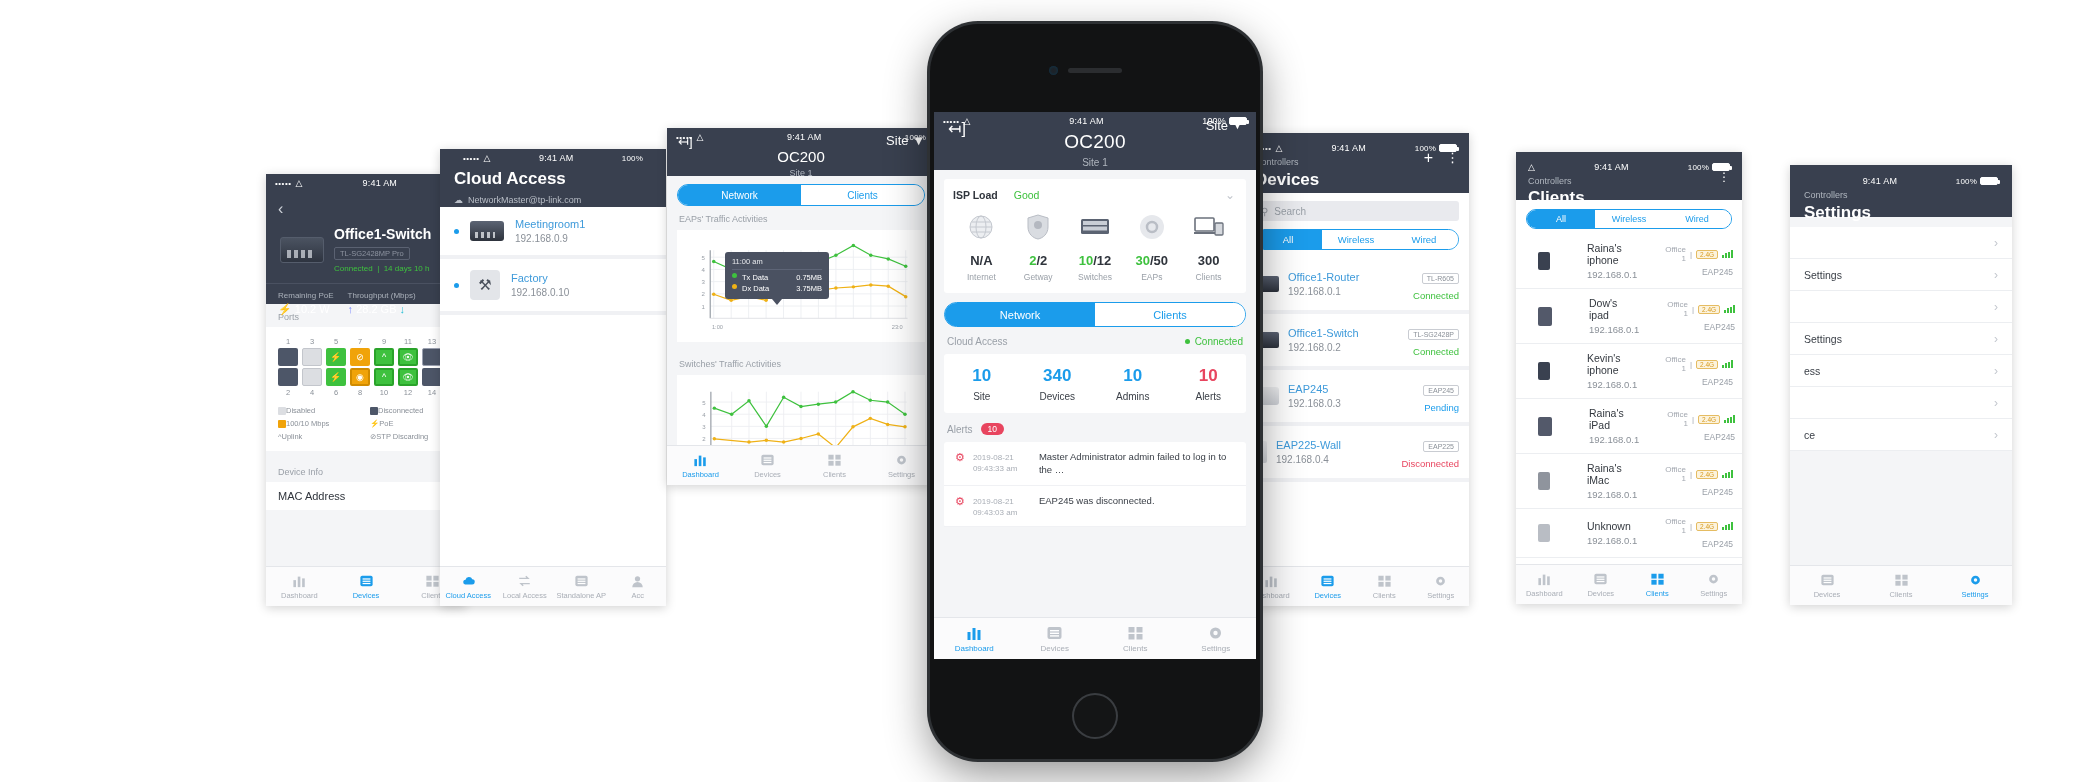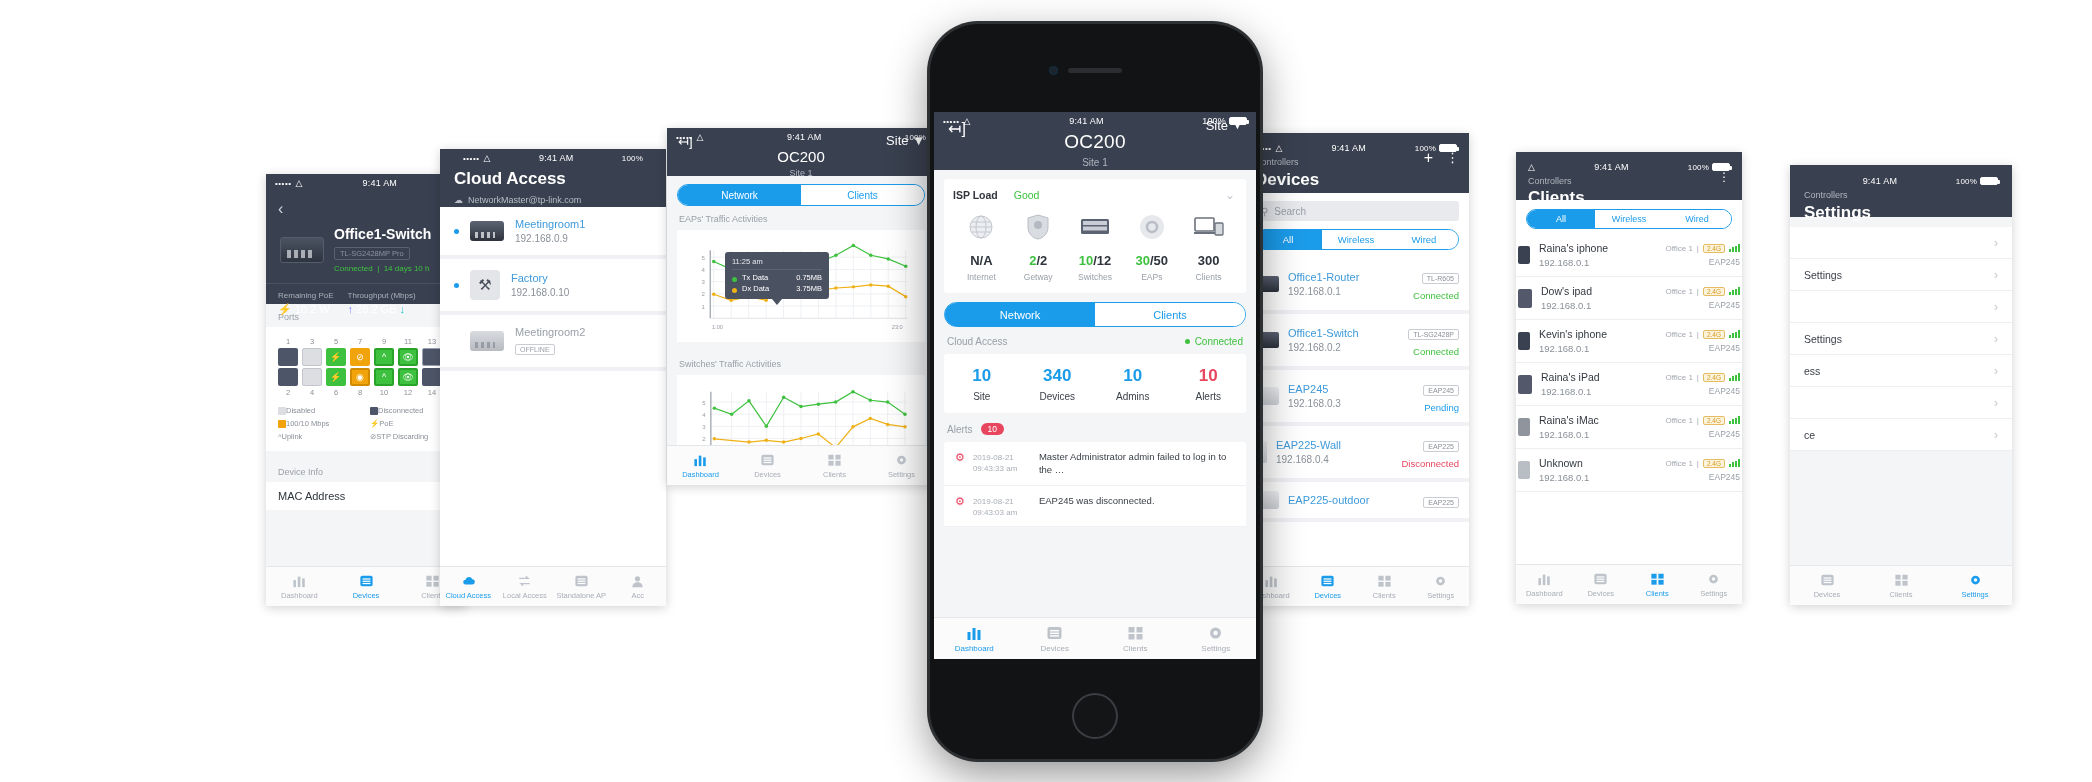--- a/index.html
+++ b/index.html
@@ -166,21 +166,21 @@
   }
   #p4 .dstatus { font-size: 9.5px; margin-top:5px; }
 
   
   #p5 { left: 1516px; top: 152px; width: 226px; height: 452px; background:#fff; }
   #p5 .navbar { height: 48px; padding: 6px 12px 0; position:relative; }
   #p5 .crumb { font-size: 9px; color: #b0b6bf; }
   #p5 .ttl { font-size: 17px; font-weight: 600; margin-top: 2px; }
   #p5 .kebab { position:absolute; right:12px; top:18px; font-size:12px; letter-spacing:0; }
   #p5 .seg { margin: 9px 10px 5px; height:20px; font-size:9px;}
-  #p5 .crow { display:flex; align-items:center; padding: 8px 2px; border-bottom:1px solid #eceef1; }
+  #p5 .crow { display:flex; align-items:center; padding: 8px 22px; border-bottom:1px solid #eceef1;gap:28px; }
   #p5 .cth { width: 12px; height: 18px; border-radius: 2px; background:#3a4150; margin-right: 9px; flex:0 0 auto; position:relative;}
   #p5 .cth.pad { background:#53596a; width:14px; height:19px; }
   #p5 .cth.mac { background:#8f949d; }
   #p5 .cth.unk { background:#b9bdc4; }
   #p5 .cn { font-size: 10.5px; color:#33383f; }
   #p5 .cip { font-size: 9.5px; color:#8a9098; margin-top: 3px; }
   #p5 .cmeta { margin-left:auto; text-align:right; }
   #p5 .cm1 { display:flex; align-items:center; justify-content:flex-end; gap:4px; font-size:8px; color:#a3a8b0; }
   #p5 .band { font-size:6.5px; color:#d79b1e; border:1px solid #e5bc62; background:#fcf3dd; border-radius:2px; padding:0 3px; }
   #p5 .bars { display:flex; align-items:flex-end; gap:1px; height:8px; }
@@ -256,21 +256,21 @@
   #hero .alert .msg { font-size: 9.5px; color:#3b4048; line-height: 1.32; }
   #hero .tabbar { height: 42px; background:#fbfbfc; }
   #hero .tabitem { font-size: 8px; }
 
   
   .tip {
     position:absolute; background:#4a5161; color:#fff; border-radius:3px;
     padding: 5px 7px 6px; font-size: 7.5px; width: 104px;
   }
   .tip .t { color:#e6e8ec; padding-bottom:3px; border-bottom:1px solid #5d6476; margin-bottom:3px;}
-  .tip .r { display:flex; align-items:flex-end; gap:5px; margin-top:2px; }
+  .tip .r { display:flex; align-items:flex-start; gap:5px; margin-top:2px; }
   .tip .r .sw { width:5px; height:5px; border-radius:50%; }
   .tip .r .v { margin-left:auto; }
   .tip::after {
     content:''; position:absolute; left: 50%; margin-left:-5px; bottom:-6px;
     border-left:5px solid transparent; border-right:5px solid transparent; border-top:6px solid #4a5161;
   }
 </style>
 </head>
 <body>
 
@@ -441,26 +441,20 @@
              <div class="ip">192.168.0.9</div>
           </div>
       </div>
       <div class="ca-row">
         <span class="dot"></span>
         <span class="thumb tool">⚒</span>
         <div>
             <div class="nm">Factory</div>
              <div class="ip">192.168.0.10</div>
           </div>
-      </div>
-      <div class="ca-row">
-        <span class="dot off"></span>
-        <span class="thumb grey"></span>
-        <div><div class="nm off">Meetingroom2</div>
-             <div class="offline-badge">OFFLINE</div></div>
       </div>
     </div>
 
     <div class="tabbar">
       <div class="tabitem active">
         <svg class="tabicon" viewBox="0 0 16 16">
             <path d="M4 12h8a3 3 0 0 0 .3-6A4 4 0 0 0 4.6 6.5 2.8 2.8 0 0 0 4 12z" fill="#1b9ceb"></path>
           </svg>
         <span>Cloud Access</span>
       </div>
@@ -570,21 +564,21 @@
             <circle cx="184" cy="56" r="2"></circle>
             <circle cx="204" cy="53.8" r="2"></circle>
             <circle cx="224" cy="55.2" r="2"></circle>
             <circle cx="244" cy="67.2" r="2"></circle>
         </g>
         <line x1="20" y1="92" x2="246" y2="92" stroke="#dcdee2"></line>
         <text x="22" y="104" fill="#9aa0a8" font-size="6.5" font-family="Liberation Sans">1:00</text>
         <text x="228" y="104" fill="#9aa0a8" font-size="6.5" font-family="Liberation Sans">23:0</text>
       </svg>
       <div class="tip" style="left:48px; top:22px">
-        <div class="t">11:25 am</div>
+        <div class="t">11:00 am</div>
         <div class="r">
             <span class="sw" style="background:#3ec13e"></span>
           <span>Tx Data</span>
             <span class="v">0.75MB</span>
           </div>
         <div class="r">
             <span class="sw" style="background:#efb116"></span>
           <span>Dx Data</span>
             <span class="v">3.75MB</span>
           </div>
@@ -750,27 +744,20 @@
       </div>
       <div class="drow">
         <span class="dth wall"></span>
         <div>
             <div class="dn">EAP225-Wall</div>
              <div class="dip">192.168.0.4</div>
           </div>
         <div class="dmeta"><span class="model">EAP225</span>
              <div class="dstatus red">Disconnected</div></div>
       </div>
-      <div class="drow">
-        <span class="dth ap"></span>
-        <div>
-            <div class="dn">EAP225-outdoor</div>
-          </div>
-        <div class="dmeta"><span class="model">EAP225</span></div>
-      </div>
     </div>
 
     <div class="tabbar">
       <div class="tabitem">
         <svg class="tabicon" viewBox="0 0 16 16">
             <rect x="1" y="7" width="3" height="8" fill="#bfc4cb"></rect>
             <rect x="6" y="3" width="3" height="12" fill="#bfc4cb"></rect>
             <rect x="11" y="5" width="3" height="10" fill="#bfc4cb"></rect>
           </svg>
         <span>Dashboard</span>

